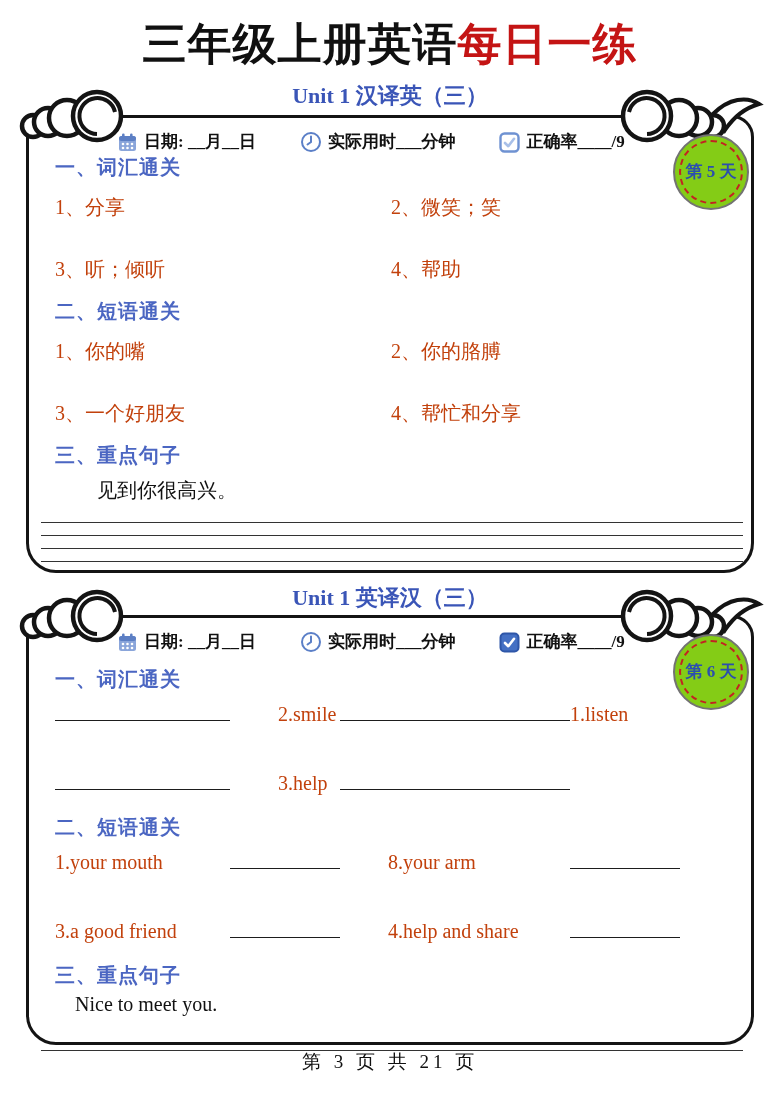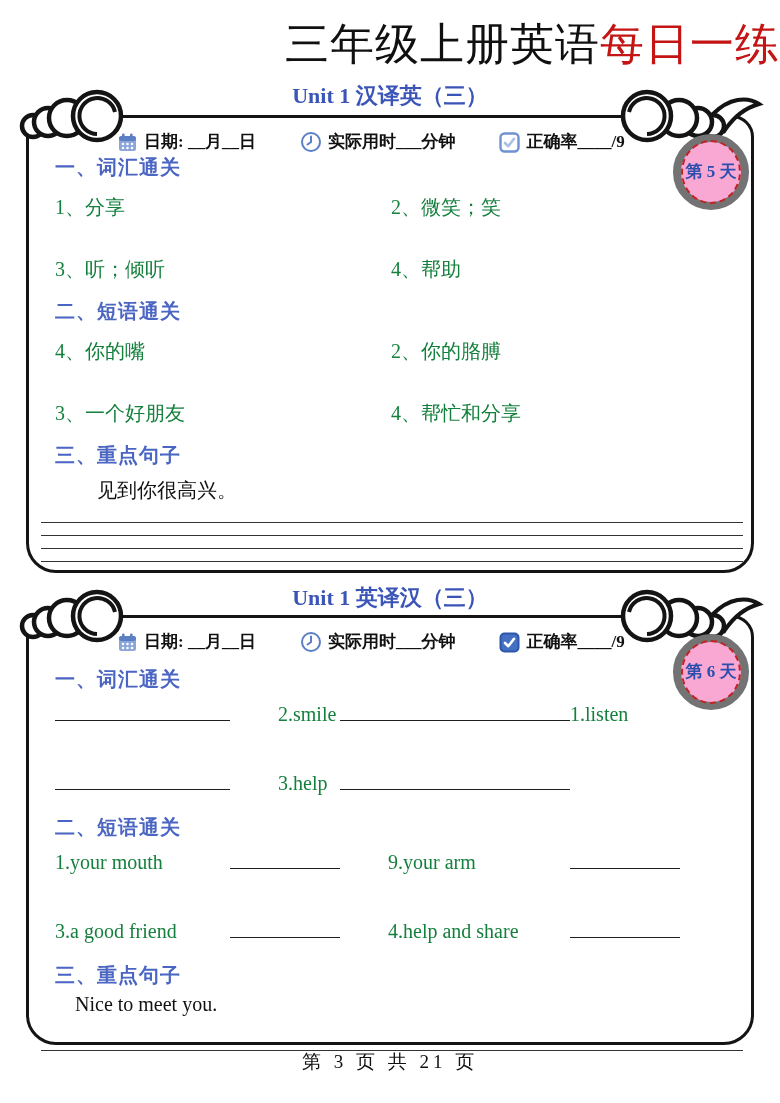--- a/index.html
+++ b/index.html
@@ -1,54 +1,54 @@
 <!DOCTYPE html>
 <html><head>
 <meta charset="utf-8">
 <style>
   * { margin:0; padding:0; box-sizing:border-box; }
   html,body { width:780px; background:#ffffff; font-family:"Liberation Serif", serif; color:#111; }
   body { height:1103px; overflow:hidden; }
 
-  .page-title { text-align:right; margin-top:20px; font-size:44px; font-weight:normal; letter-spacing:1px; line-height:1.15; }
+  .page-title { text-align:center; margin-top:20px; font-size:44px; font-weight:bold; letter-spacing:1px; line-height:1.15; }
   .page-title .t-black { color:#101010; }
   .page-title .t-red { color:#c41414; }
 
   .unit-title { text-align:center; color:#3a55b7; font-weight:bold; font-size:22px; margin-top:10px; position:relative; z-index:3; }
 
   .card { position:relative; margin:4px 26px 0; border:3.5px solid #141414;
           border-radius:22px 22px 30px 30px; padding:12px 20px 8px 26px;
           display:flex; flex-direction:column; overflow:visible; background:#fff; }
   .card1 { height:458px; }
   .card2 { height:430px; margin-top:2px; }
 
   .curl { position:absolute; top:-34px; z-index:2; pointer-events:none; }
   .curl.left { left:-12px; }
   .curl.right { right:-14px; }
 
-  .badge { position:absolute; top:16px; right:2px; width:76px; height:76px; background:#f9a8d4;
-           border:8px solid #737373; border-radius:50%; display:flex; align-items:center; justify-content:center; z-index:4; }
+  .badge { position:absolute; top:16px; right:2px; width:76px; height:76px; background:#84cc16;
+           border:2px solid #737373; border-radius:50%; display:flex; align-items:center; justify-content:center; z-index:4; }
   .badge-inner { width:64px; height:64px; border:2px dashed #c32222; border-radius:50%;
                  display:flex; align-items:center; justify-content:center;
                  color:#2b4fae; font-weight:bold; font-size:17px; white-space:nowrap; }
 
   .meta-row { display:flex; align-items:center; padding-left:62px; gap:44px;
               font-weight:bold; font-size:17px; white-space:nowrap; }
   .meta-item { display:flex; align-items:flex-end; gap:6px; }
   .meta-item svg { flex:0 0 auto; }
 
   .sec-heading { color:#4b66c2; font-size:20px; font-weight:bold; letter-spacing:1px;
                  font-family:"Liberation Sans", sans-serif; margin:1px 0 2px; }
   .card2 .sec-heading { margin-top:13px; }
 
   .qa-grid { display:grid; align-items:center; margin:4px 0 6px; font-size:20px; }
   .card1 .qa-grid { grid-template-columns:150px 128px 230px 128px; row-gap:20px; }
   .card1 .qa-grid > * { min-height:42px; display:flex; align-items:center; }
   .card2 .qa-grid { grid-template-columns:175px 110px 230px 110px; row-gap:46px; margin-top:8px; }
-  .q-label { color:#15803d; }
+  .q-label { color:#c2410c; }
   .q-label.col3 { padding-left:58px; }
   .card2 .q-label.col3 { padding-left:48px; }
 
   .guide4 { display:flex; flex-direction:column; justify-content:space-between; height:40px; width:100%; }
   .guide4 i { display:block; border-top:1.6px solid #3e3e3e; height:0; }
 
   .blank { align-self:end; margin-bottom:5px; border-bottom:1.7px solid #1d1d1d; height:0; width:100%; min-height:0 !important; }
 
   .sentence-prompt { font-size:20px; margin:6px 0 4px 42px; }
   .card2 .sentence-prompt { margin:2px 0 8px 20px; }
@@ -155,21 +155,21 @@
     <div class="guide4">
         <i></i>
         <i></i>
         <i></i>
         <i></i>
       </div>
   </div>
 
   <div class="sec-heading">二、短语通关</div>
   <div class="qa-grid">
-    <div class="q-label">4、你的嘴</div>
+    <div class="q-label">1、你的嘴</div>
     <div class="guide4">
         <i></i>
         <i></i>
         <i></i>
         <i></i>
       </div>
     <div class="q-label col3">2、你的胳膊</div>
     <div class="guide4">
         <i></i>
         <i></i>
@@ -272,21 +272,21 @@
     <div class="q-label">1.listen</div>
     <div class="blank"></div>
     <div class="q-label col3">3.help</div>
     <div class="blank"></div>
   </div>
 
   <div class="sec-heading">二、短语通关</div>
   <div class="qa-grid">
     <div class="q-label">1.your mouth</div>
     <div class="blank"></div>
-    <div class="q-label col3">9.your arm</div>
+    <div class="q-label col3">8.your arm</div>
     <div class="blank"></div>
     <div class="q-label">3.a good friend</div>
     <div class="blank"></div>
     <div class="q-label col3">4.help and share</div>
     <div class="blank"></div>
   </div>
 
   <div class="sec-heading">三、重点句子</div>
   <div class="sentence-prompt">Nice to meet you.</div>
   <div class="ruled">

